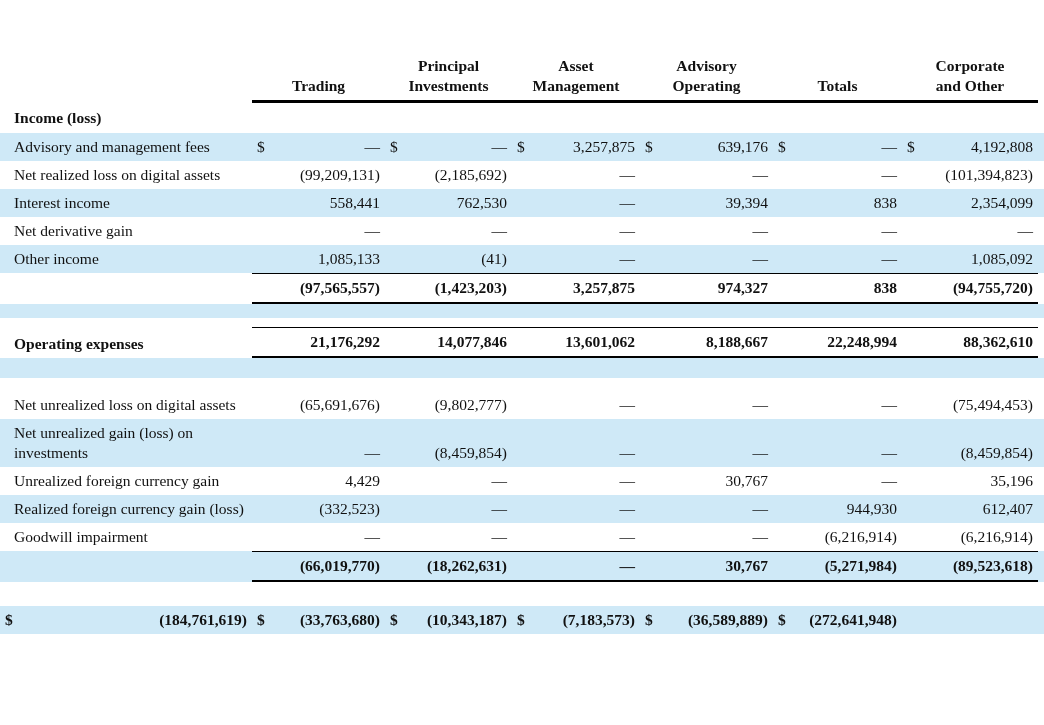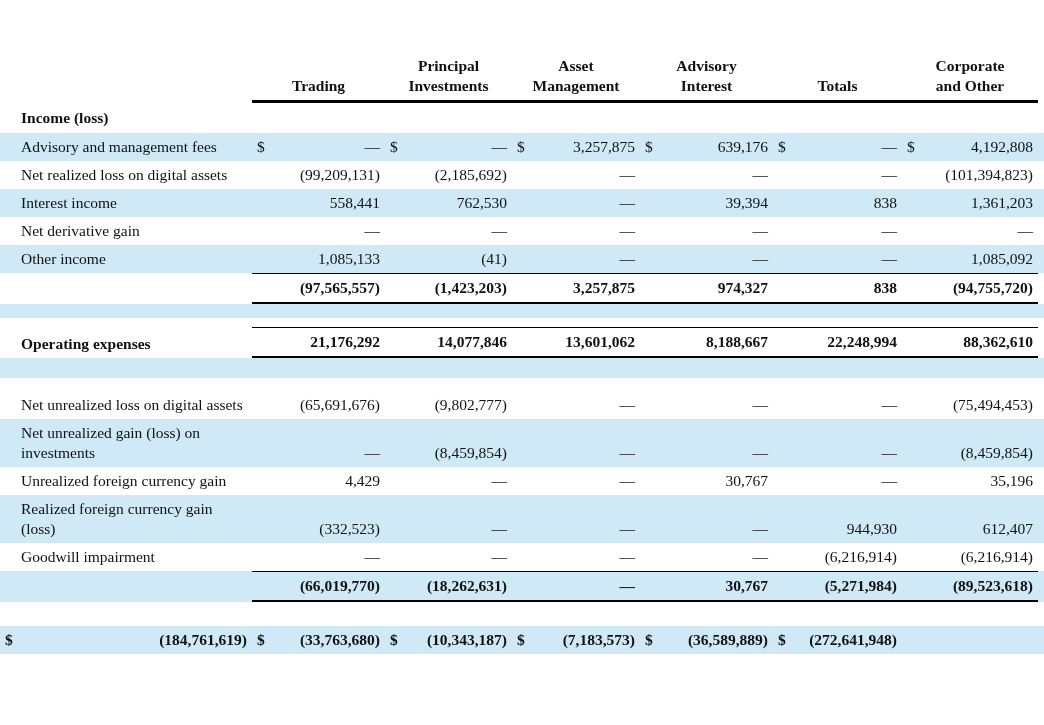--- a/index.html
+++ b/index.html
@@ -11,21 +11,21 @@
   .row {
     display:grid;
     grid-template-columns:252px 133px 127px 128px 133px 129px 136px;
     width:1044px; box-sizing:border-box; padding-right:6px;
   }
   .row.shade { background:var(--shade, #cfe9f7); }
   .cell {
     display:flex; align-items:flex-end; box-sizing:border-box;
     font-size:15.5px; line-height:20px; padding:4px 5px;
   }
-  .label { justify-content:flex-start; padding-left:21px; }
+  .label { justify-content:flex-start; padding-left:14px; }
   .num { justify-content:flex-end; text-align:right; }
   .num.dollar { justify-content:space-between; }
   .bold { font-weight:bold; }
   .section .label { padding-top:5px; padding-bottom:5px; }
   .bt-thin  { border-top:1.5px solid #000; }
   .bb-thick { border-bottom:2.5px solid #000;align-items:flex-end; }
   .header .hcell {
     display:flex; flex-direction:column; justify-content:flex-end;
     align-items:center; text-align:center; font-weight:bold;
     font-size:15.5px; line-height:20px; padding:0 2px 4px; box-sizing:border-box;
@@ -46,21 +46,21 @@
       <div class="hcell hnum">
         <span class="hline">Principal</span>
         <span class="hline">Investments</span>
       </div>
       <div class="hcell hnum">
         <span class="hline">Asset</span>
         <span class="hline">Management</span>
       </div>
       <div class="hcell hnum">
         <span class="hline">Advisory</span>
-        <span class="hline">Interest</span>
+        <span class="hline">Operating</span>
       </div>
       <div class="hcell hnum">
         <span class="hline">Totals</span>
       </div>
       <div class="hcell hnum">
         <span class="hline">Corporate</span>
         <span class="hline">and Other</span>
       </div>
     </div>
     <div class="row section">
@@ -125,21 +125,21 @@
       <div class="cell num">
         <span class="val">—</span>
       </div>
       <div class="cell num">
         <span class="val">39,394</span>
       </div>
       <div class="cell num">
         <span class="val">838</span>
       </div>
       <div class="cell num">
-        <span class="val">1,361,203</span>
+        <span class="val">2,354,099</span>
       </div>
     </div>
     <div class="row">
       <div class="cell label">Net derivative gain</div>
       <div class="cell num">
         <span class="val">—</span>
       </div>
       <div class="cell num">
         <span class="val">—</span>
       </div>

